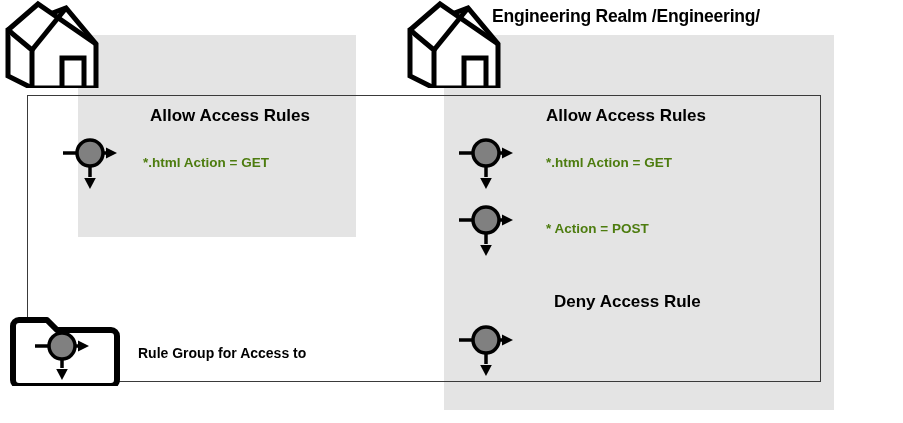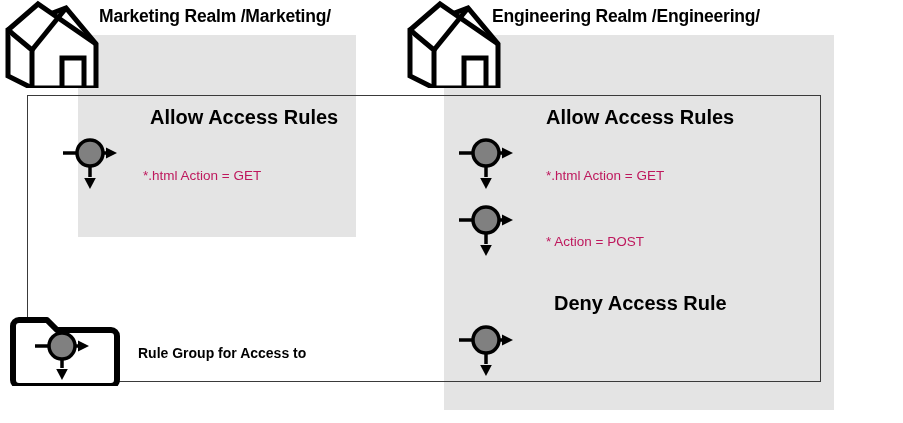--- a/index.html
+++ b/index.html
@@ -15,29 +15,29 @@
 
   .house{position:absolute;width:96px;height:88px;}
   #house-left{left:4px;top:0px;}
   #house-right{left:406px;top:0px;}
 
   .realm-title{position:absolute;font-size:17.5px;font-weight:bold;color:#000;
                white-space:nowrap;letter-spacing:-0.2px;}
   #title-left{left:99px;top:6px;}
   #title-right{left:492px;top:6px;}
 
-  .section-head{position:absolute;font-size:20px;font-weight:bold;color:#000;
+  .section-head{position:absolute;font-size:17px;font-weight:bold;color:#000;
                 white-space:nowrap;}
   #head-allow-left{left:150px;top:106px;}
   #head-allow-right{left:546px;top:106px;}
   #head-deny-right{left:554px;top:292px;}
 
   .rule-icon{position:absolute;width:54px;height:56px;}
-  .rule-text{position:absolute;font-size:13.5px;font-weight:normal;color:#be185d;
-             white-space:nowrap;margin-top:13px;}
+  .rule-text{position:absolute;font-size:13.5px;font-weight:bold;color:#4d7c0f;
+             white-space:nowrap;}
 
   #rule-icon-l1{left:63px;top:133px;}
   #rule-text-l1{left:143px;top:155px;}
 
   #rule-icon-r1{left:459px;top:133px;}
   #rule-text-r1{left:546px;top:155px;}
 
   #rule-icon-r2{left:459px;top:200px;}
   #rule-text-r2{left:546px;top:221px;}
 
@@ -80,21 +80,20 @@
       <g fill="#ffffff" stroke="#000000" stroke-width="5" stroke-linejoin="miter">
         <path d="M4 30 L4 76 L28 88 L92 88 L92 44 L62 8 Z"></path>
         <path d="M4 30 L34 4 L92 44"></path>
         <path d="M4 30 L28 50 L28 88"></path>
         <path d="M28 50 L62 8"></path>
       </g>
       <rect x="58" y="58" width="22" height="30" fill="#ffffff" stroke="#000000" stroke-width="5"></rect>
     </svg>
   </div>
 
-  <div class="realm-title" id="title-left">Marketing Realm /Marketing/</div>
   <div class="realm-title" id="title-right">Engineering Realm /Engineering/</div>
 
   <div class="section-head" id="head-allow-left">Allow Access Rules</div>
   <div class="section-head" id="head-allow-right">Allow Access Rules</div>
   <div class="section-head" id="head-deny-right">Deny Access Rule</div>
 
   <div class="rule-icon" id="rule-icon-l1">
     <svg viewBox="0 0 54 56" width="54" height="56">
       <line x1="0" y1="20" x2="22" y2="20" stroke="#000" stroke-width="3.5"></line>
       <line x1="27" y1="20" x2="46" y2="20" stroke="#000" stroke-width="3.5"></line>

